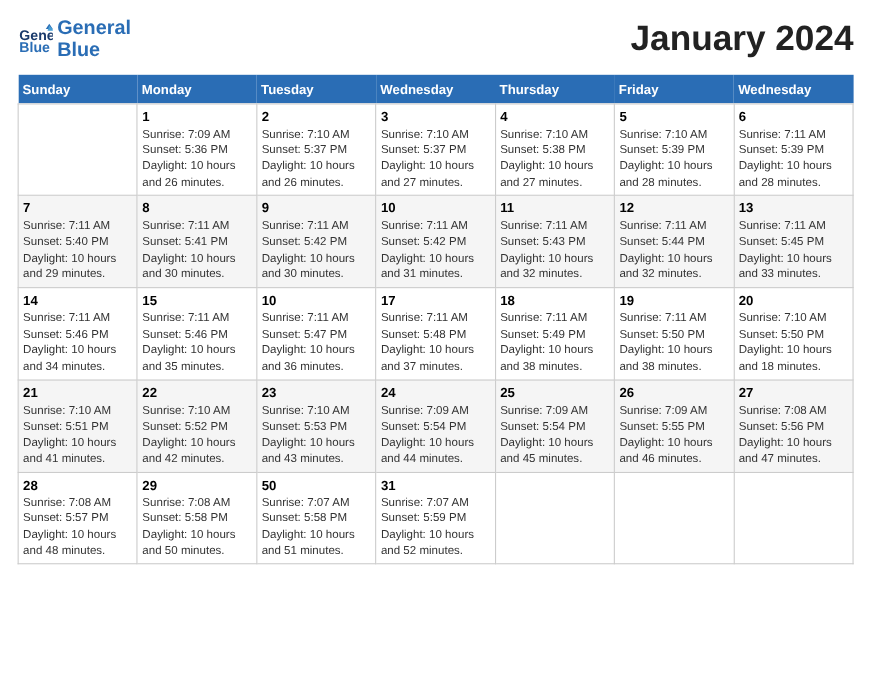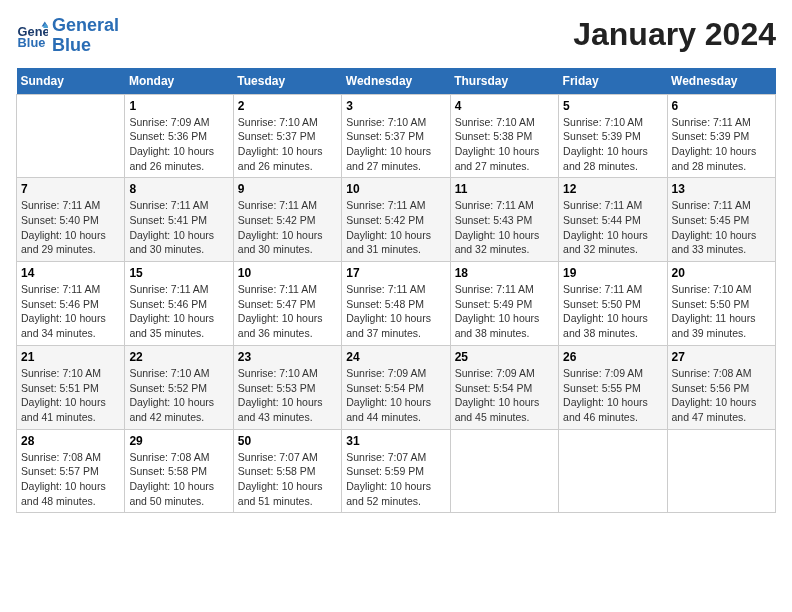--- a/index.html
+++ b/index.html
@@ -284,21 +284,21 @@
           <span>Sunrise: </span><span>7:11 AM</span><br>
           <span>Sunset: </span><span>5:50 PM</span><br>
           <span>Daylight: </span><span>10 hours and 38 minutes.</span>
         </div>
       </td>
         <td>
         <div class="day-number">20</div>
         <div class="day-info">
           <span>Sunrise: </span><span>7:10 AM</span><br>
           <span>Sunset: </span><span>5:50 PM</span><br>
-          <span>Daylight: </span><span>11 hours and 39 minutes.</span>
+          <span>Daylight: </span><span>10 hours and 18 minutes.</span>
         </div>
       </td>
       </tr>
       <tr>
         <td>
         <div class="day-number">21</div>
         <div class="day-info">
           <span>Sunrise: </span><span>7:10 AM</span><br>
           <span>Sunset: </span><span>5:51 PM</span><br>
           <span>Daylight: </span><span>10 hours and 41 minutes.</span>

